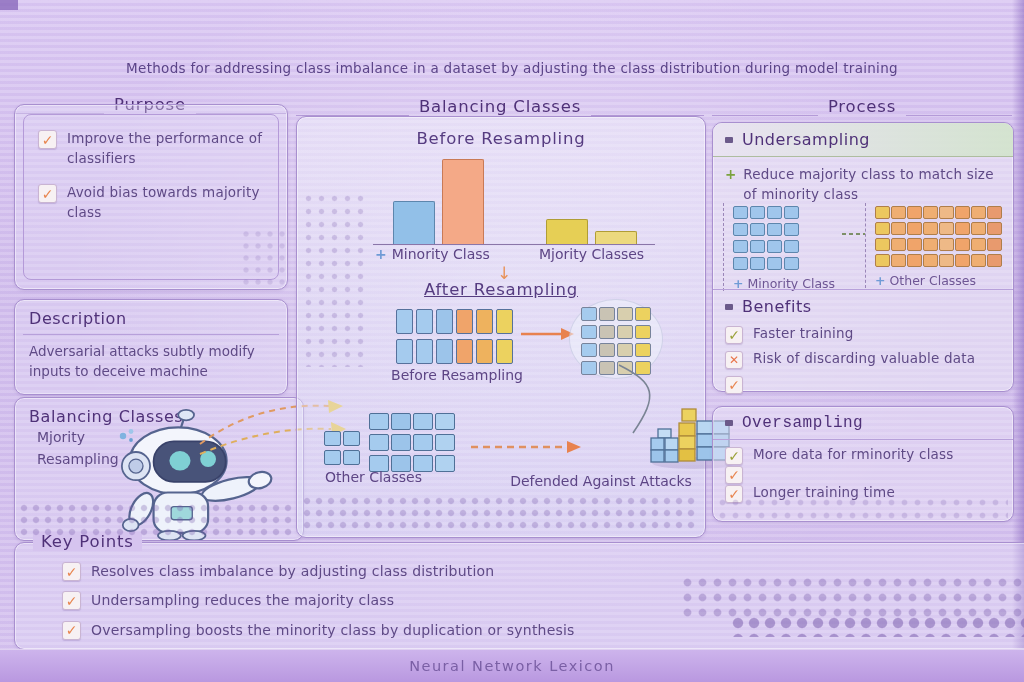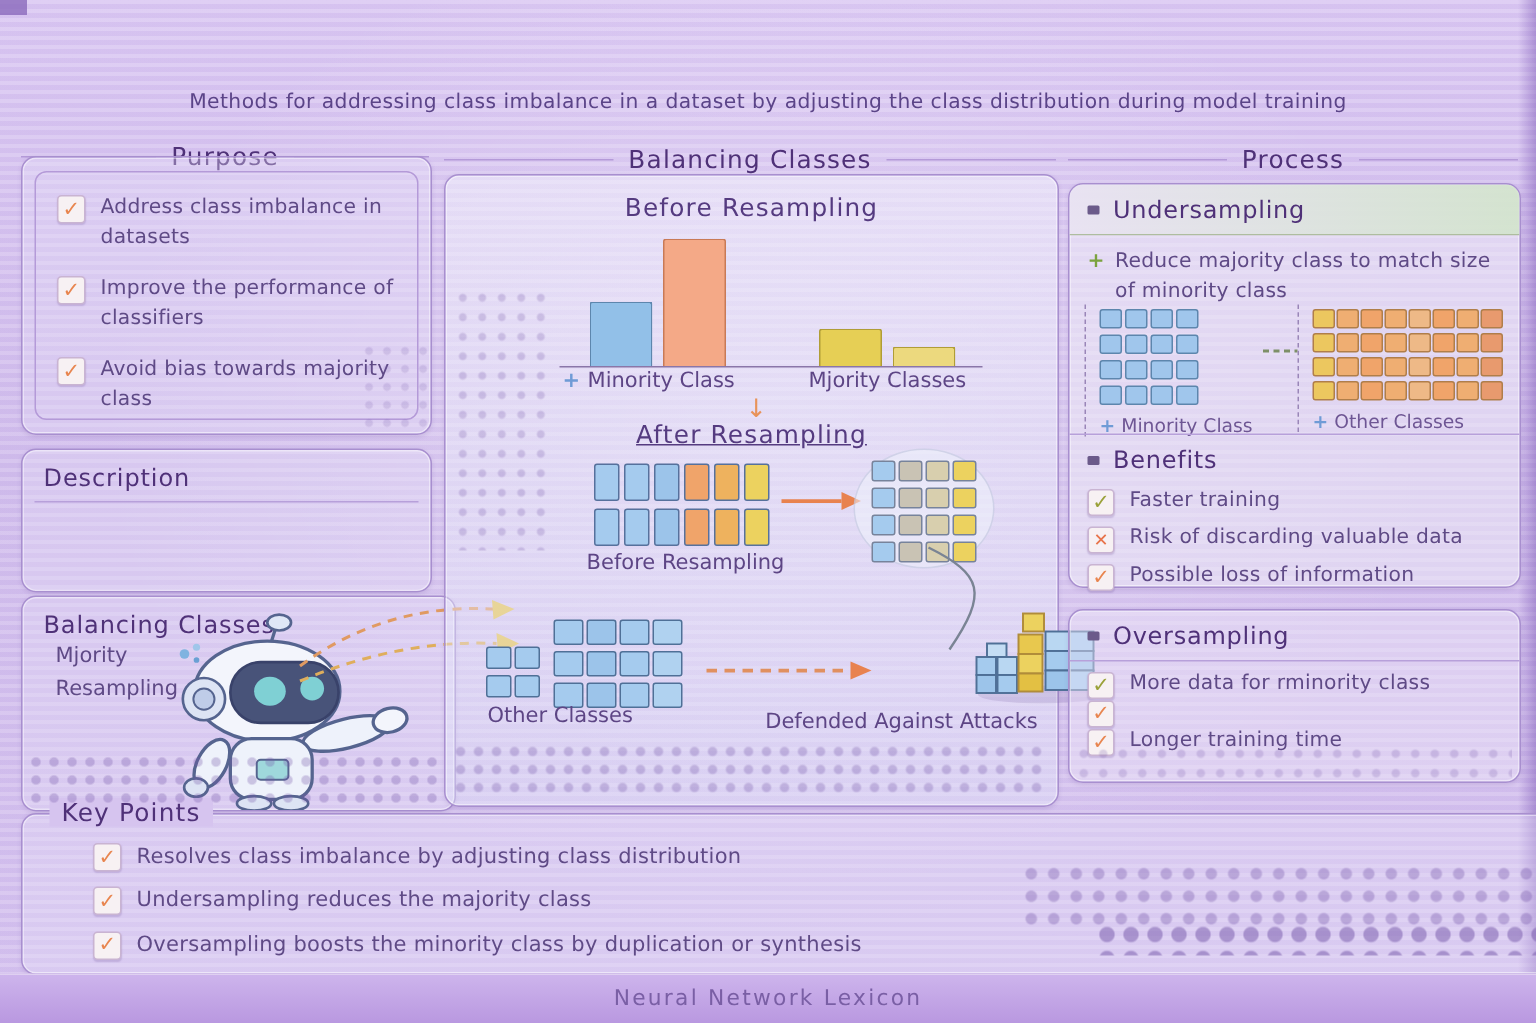--- a/index.html
+++ b/index.html
@@ -17,21 +17,21 @@
     background:linear-gradient(90deg, rgba(120,85,180,0), rgba(118,82,178,0.45));}
   .title{position:absolute;left:0;top:8px;width:100%;margin:0;text-align:center;
     font-size:23px;font-weight:400;letter-spacing:1.5px;color:#492d6e;}
   .subtitle{position:absolute;left:0;top:60px;width:100%;text-align:center;
     font-size:13.5px;letter-spacing:.3px;color:#5b4488;}
 
   
   .panel{position:absolute;border:1px solid #a88fcf;border-radius:10px;
     background:rgba(233,225,248,0.35);
     box-shadow:inset 0 0 0 1px rgba(255,255,255,0.45), 0 1px 3px rgba(100,70,150,0.15);}
-  .legend{position:absolute;display:flex;align-items:center;gap:10px;
+  .legend{position:absolute;display:flex;align-items:flex-end;gap:10px;
     font-size:16.5px;letter-spacing:.8px;color:#4f3178;}
   .legend::before,.legend::after{content:"";flex:1;height:1px;background:#b49ad8;}
   .panel-h{font-size:16px;letter-spacing:.6px;color:#4f3178;padding:9px 14px 6px;}
   .divider{height:1px;background:#b7a0da;margin:0 8px;}
 
   
   .check-item{display:flex;gap:10px;align-items:flex-start;}
   .check-text{font-size:13.5px;line-height:1.45;color:#5f4a86;letter-spacing:.2px;}
   .mark{width:17px;height:17px;flex:0 0 auto;margin-top:1px;background:#f7f1f3;
     border:1px solid #c9b4d2;border-radius:3px;display:inline-flex;align-items:center;
@@ -89,21 +89,21 @@
   .sq{width:8px;height:6px;background:#6b5a8a;display:inline-block;margin-right:9px;border-radius:1px;}
   .under-head{background:linear-gradient(90deg, rgba(233,227,242,0.9), rgba(209,229,201,0.85));
     border-bottom:1px solid #aebd9f;border-radius:9px 9px 0 0;}
   .under-point{display:flex;gap:7px;padding:8px 12px 6px;font-size:13.5px;line-height:1.45;color:#5f4a86;}
   .u-diagram{position:absolute;left:10px;top:80px;right:8px;display:flex;align-items:flex-start;}
   .u-group{border-left:1px dashed #9a86b8;padding:3px 5px 0 9px;}
   .u-lab{font-size:12.5px;color:#6e5694;margin-top:6px;display:flex;gap:4px;white-space:nowrap;}
   .benefits-block{position:absolute;left:0;right:0;top:166px;border-top:1px solid #b7a0da;}
   .benefit-rows{display:flex;flex-direction:column;gap:6px;padding:2px 12px 0;}
   .over-panel{left:712px;top:406px;width:300px;height:114px;background:rgba(237,231,249,0.45);}
-  .over-head{border-bottom:1px solid #b7a0da;}
+  .over-head{border-bottom:1px solid #b7a0da;font-family:Liberation Mono, monospace;}
   .over-rows{display:flex;flex-direction:column;gap:0;padding:6px 12px 0;}
   .check-item.small .check-text{font-size:13.5px;line-height:1.3;}
   .check-item.small .mark{width:16px;height:16px;}
 
   
   .kp-panel{left:14px;top:542px;width:996px;height:106px;padding-left:27px;}
   .kp-legend{position:absolute;left:18px;top:-11px;background:#d6c4ef;padding:0 8px;
     font-size:16.5px;letter-spacing:.8px;color:#4f3178;}
   .kp-rows{display:flex;flex-direction:column;gap:9px;padding:18px 0 0 20px;}
   .kp-rows .check-text{font-size:14px;}
@@ -129,36 +129,33 @@
 
   <div class="subtitle">Methods for addressing class imbalance in a dataset by adjusting the class distribution during model training</div>
 
   <div class="legend purpose-legend">
     <span>Purpose</span>
   </div>
   <section class="panel purpose-panel">
     <div class="purpose-inner">
       <div class="check-item">
         <span class="mark" data-mark="check-orange"></span>
-        <span class="check-text">Address class imbalance in datasets</span>
-      </div>
-      <div class="check-item">
-        <span class="mark" data-mark="check-orange"></span>
         <span class="check-text">Improve the performance of classifiers</span>
       </div>
       <div class="check-item">
         <span class="mark" data-mark="check-orange"></span>
         <span class="check-text">Avoid bias towards majority class</span>
       </div>
     </div>
   </section>
 
   <section class="panel desc-panel">
     <div class="panel-h">Description</div>
     <div class="divider"></div>
+    <div class="desc-text">Adversarial attacks subtly modify inputs to deceive machine</div>
   </section>
 
   <section class="panel balleft-panel">
     <div class="panel-h">Balancing Classes</div>
     <div class="balleft-cap">
       <span>Mjority</span><br>
       <span>Resampling</span>
     </div>
   </section>
 
@@ -409,21 +406,20 @@
         <div class="check-item small">
           <span class="mark" data-mark="check-green"></span>
           <span class="check-text">Faster training</span>
         </div>
         <div class="check-item small">
           <span class="mark" data-mark="cross-orange"></span>
           <span class="check-text">Risk of discarding valuable data</span>
         </div>
         <div class="check-item small">
           <span class="mark" data-mark="check-orange"></span>
-          <span class="check-text">Possible loss of information</span>
         </div>
       </div>
     </div>
   </section>
 
   <section class="panel over-panel">
     <div class="sub-h over-head">
       <span class="sq"></span>
       <span>Oversampling</span>
     </div>

